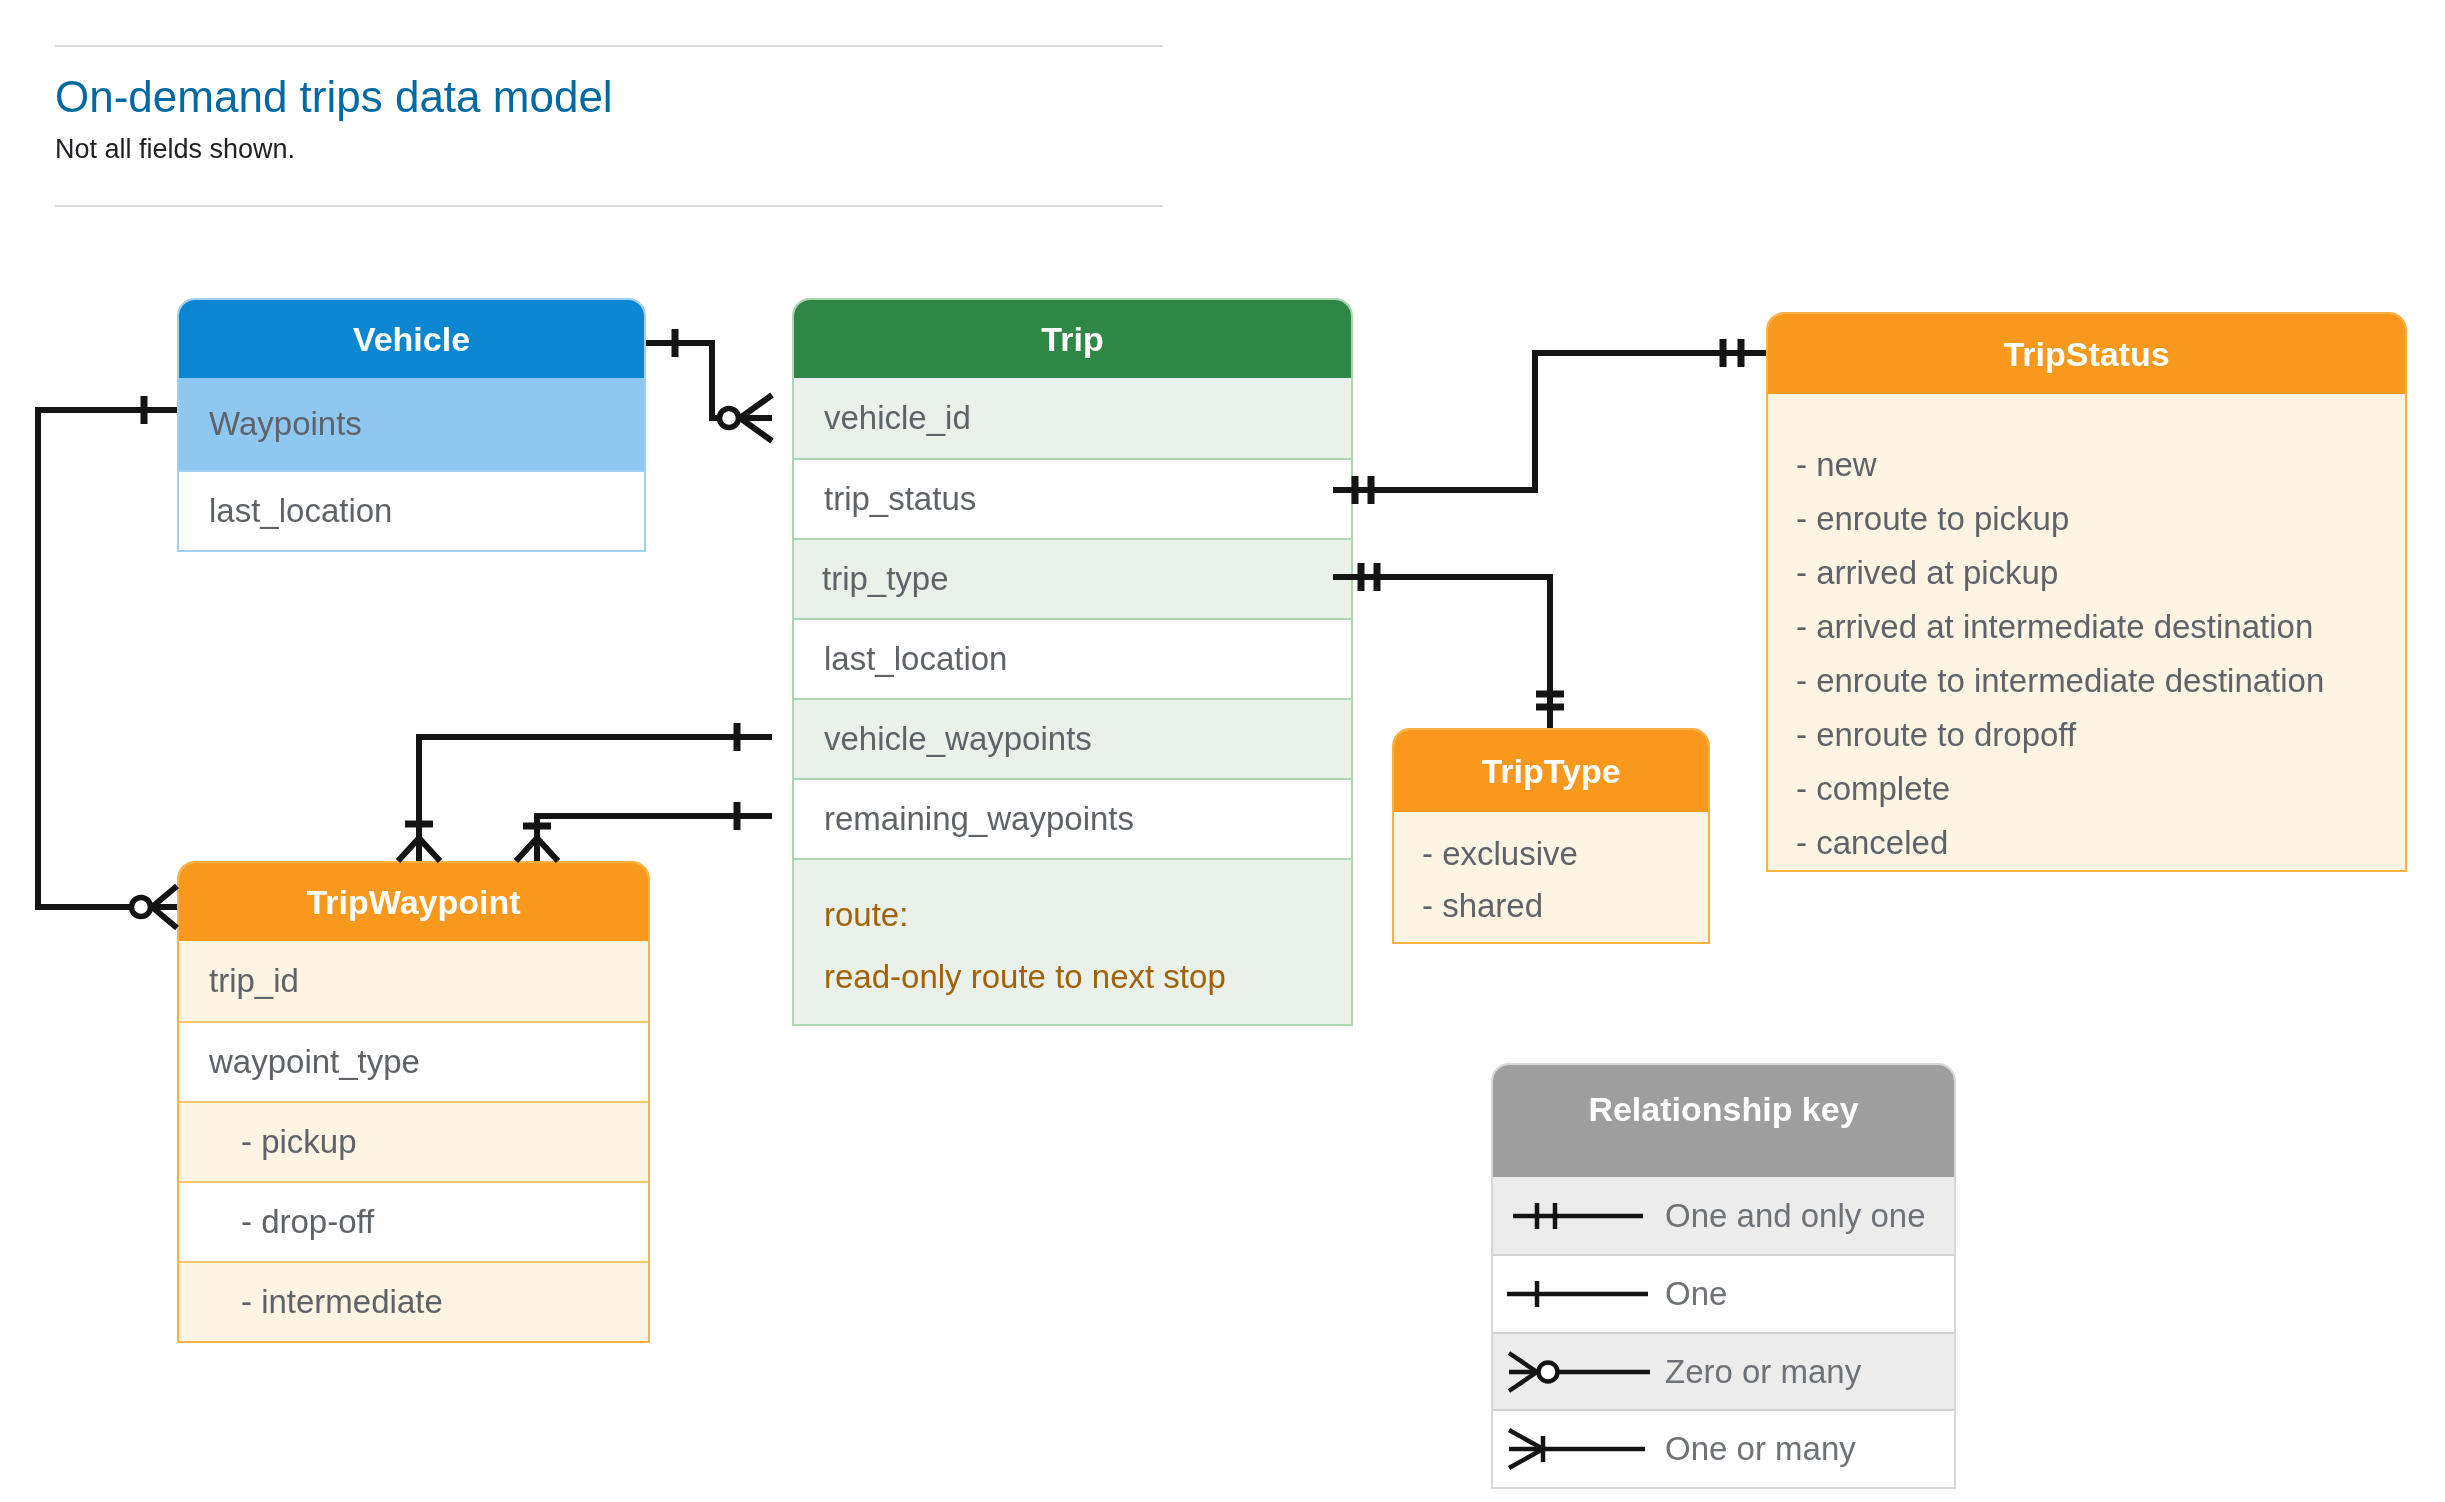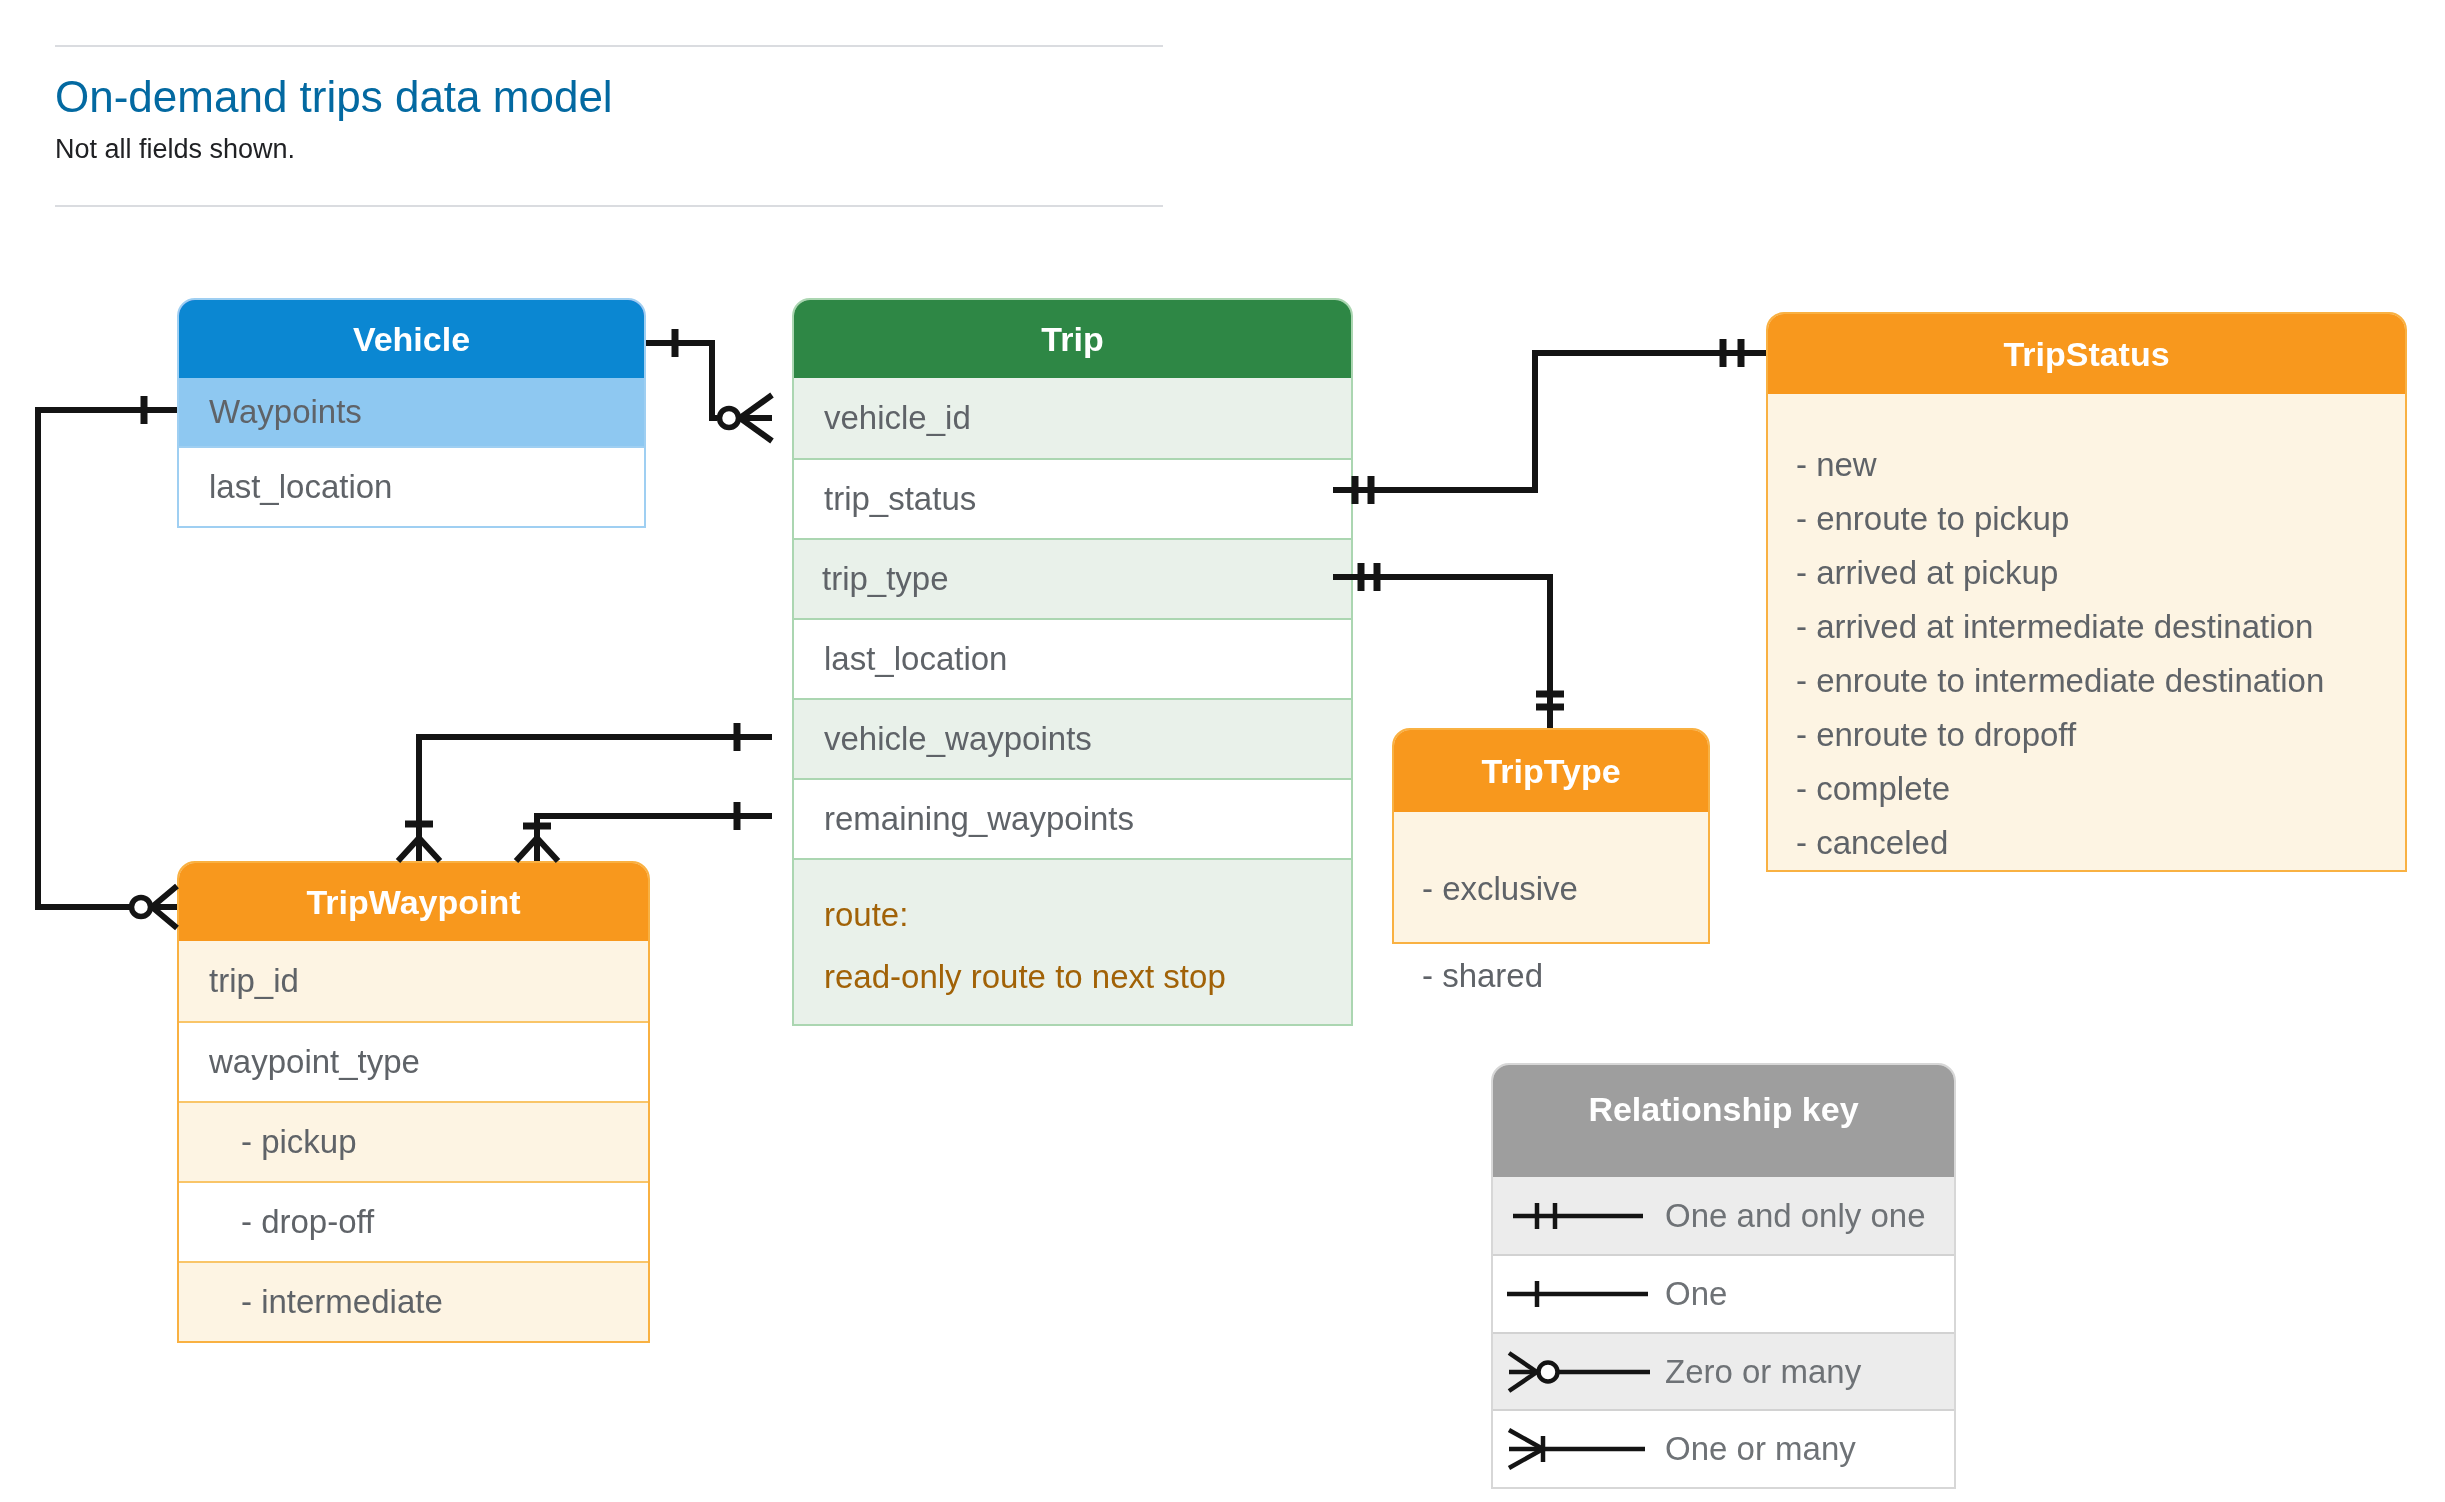--- a/index.html
+++ b/index.html
@@ -32,21 +32,21 @@
              font-size:33px;color:#a16207;padding:24px 30px 0 30px;line-height:62px;}
 
   
   .orange-box{border:2px solid #f9b142;background:#fdf4e3;}
   .orange-box .ent-header{background:#f8981d;}
   .row.cream{background:#fdf4e3;}
   .row.white{background:#ffffff;}
   .tripwaypoint .row + .row{border-top:2px solid #f9c568;}
   .value-list{box-sizing:border-box;font-size:33px;color:#5f6368;padding:16px 0 0 28px;}
   .value-list div{line-height:54px;white-space:nowrap;}
-  .value-list.loose div{line-height:52px;margin-top:35px;}
+  .value-list.loose div{line-height:52px;}
 
   
   .key{position:absolute;border:2px solid #d7d7d7;background:#ffffff;box-sizing:border-box;
        border-radius:18px 18px 0 0;}
   .key-header{background:#9e9e9e;color:#fff;font-weight:bold;font-size:34px;text-align:center;
               border-radius:16px 16px 0 0;}
   .key-row{display:flex;align-items:center;box-sizing:border-box;}
   .key-row.alt{background:#ececec;}
   .key-row + .key-row{border-top:2px solid #d2d2d2;}
   .key-symbol{width:172px;height:78px;flex:0 0 172px;}
@@ -59,21 +59,21 @@
 
 <div class="canvas">
 
   <div class="rule" style="left:55px;top:45px;width:1108px;"></div>
   <div class="page-title">On-demand trips data model</div>
   <div class="page-subtitle">Not all fields shown.</div>
   <div class="rule" style="left:55px;top:205px;width:1108px;"></div>
 
   <div class="entity vehicle" style="left:177px;top:298px;width:469px;">
     <div class="ent-header" style="height:78px;line-height:78px;">Vehicle</div>
-    <div class="row blue" style="height:68px;">Waypoints</div>
+    <div class="row blue" style="height:92px;">Waypoints</div>
     <div class="row white" style="height:80px;">last_location</div>
   </div>
 
   <div class="entity trip" style="left:792px;top:298px;width:561px;">
     <div class="ent-header" style="height:78px;line-height:78px;">Trip</div>
     <div class="row green" style="height:80px;">vehicle_id</div>
     <div class="row white" style="height:80px;">trip_status</div>
     <div class="row green" style="height:80px;padding-left:28px;">trip_type</div>
     <div class="row white" style="height:80px;">last_location</div>
     <div class="row green" style="height:80px;">vehicle_waypoints</div>

